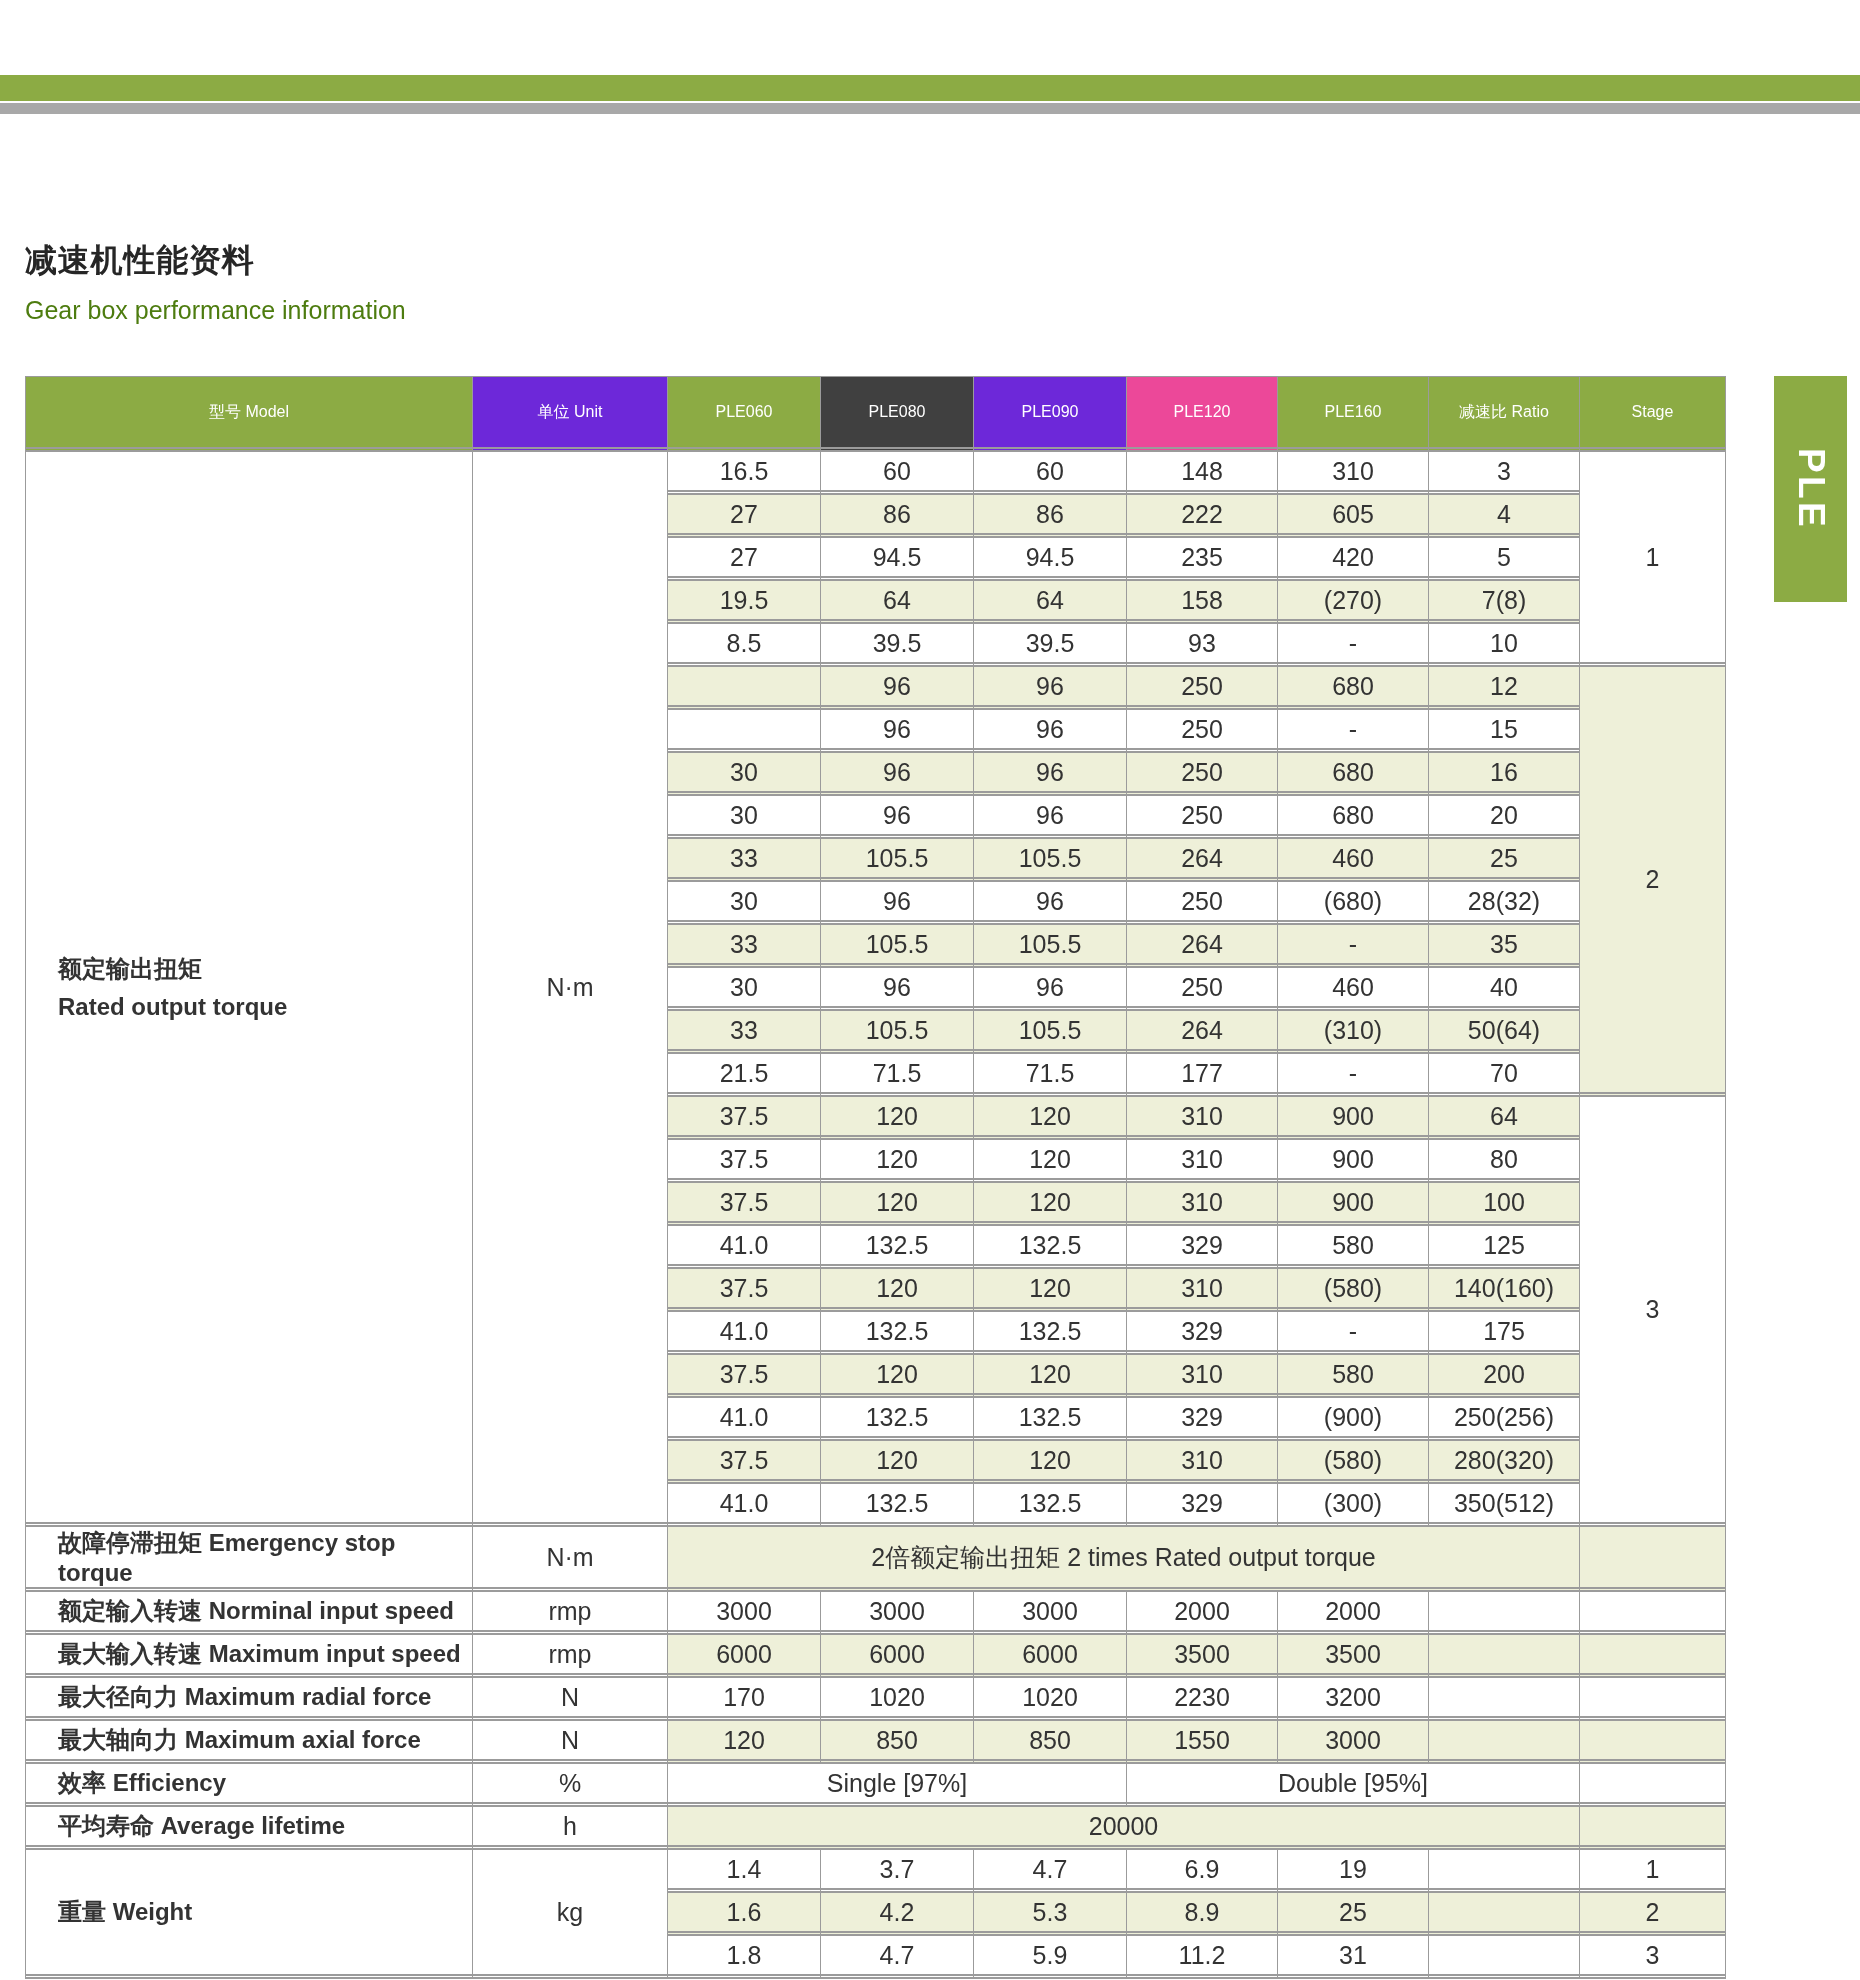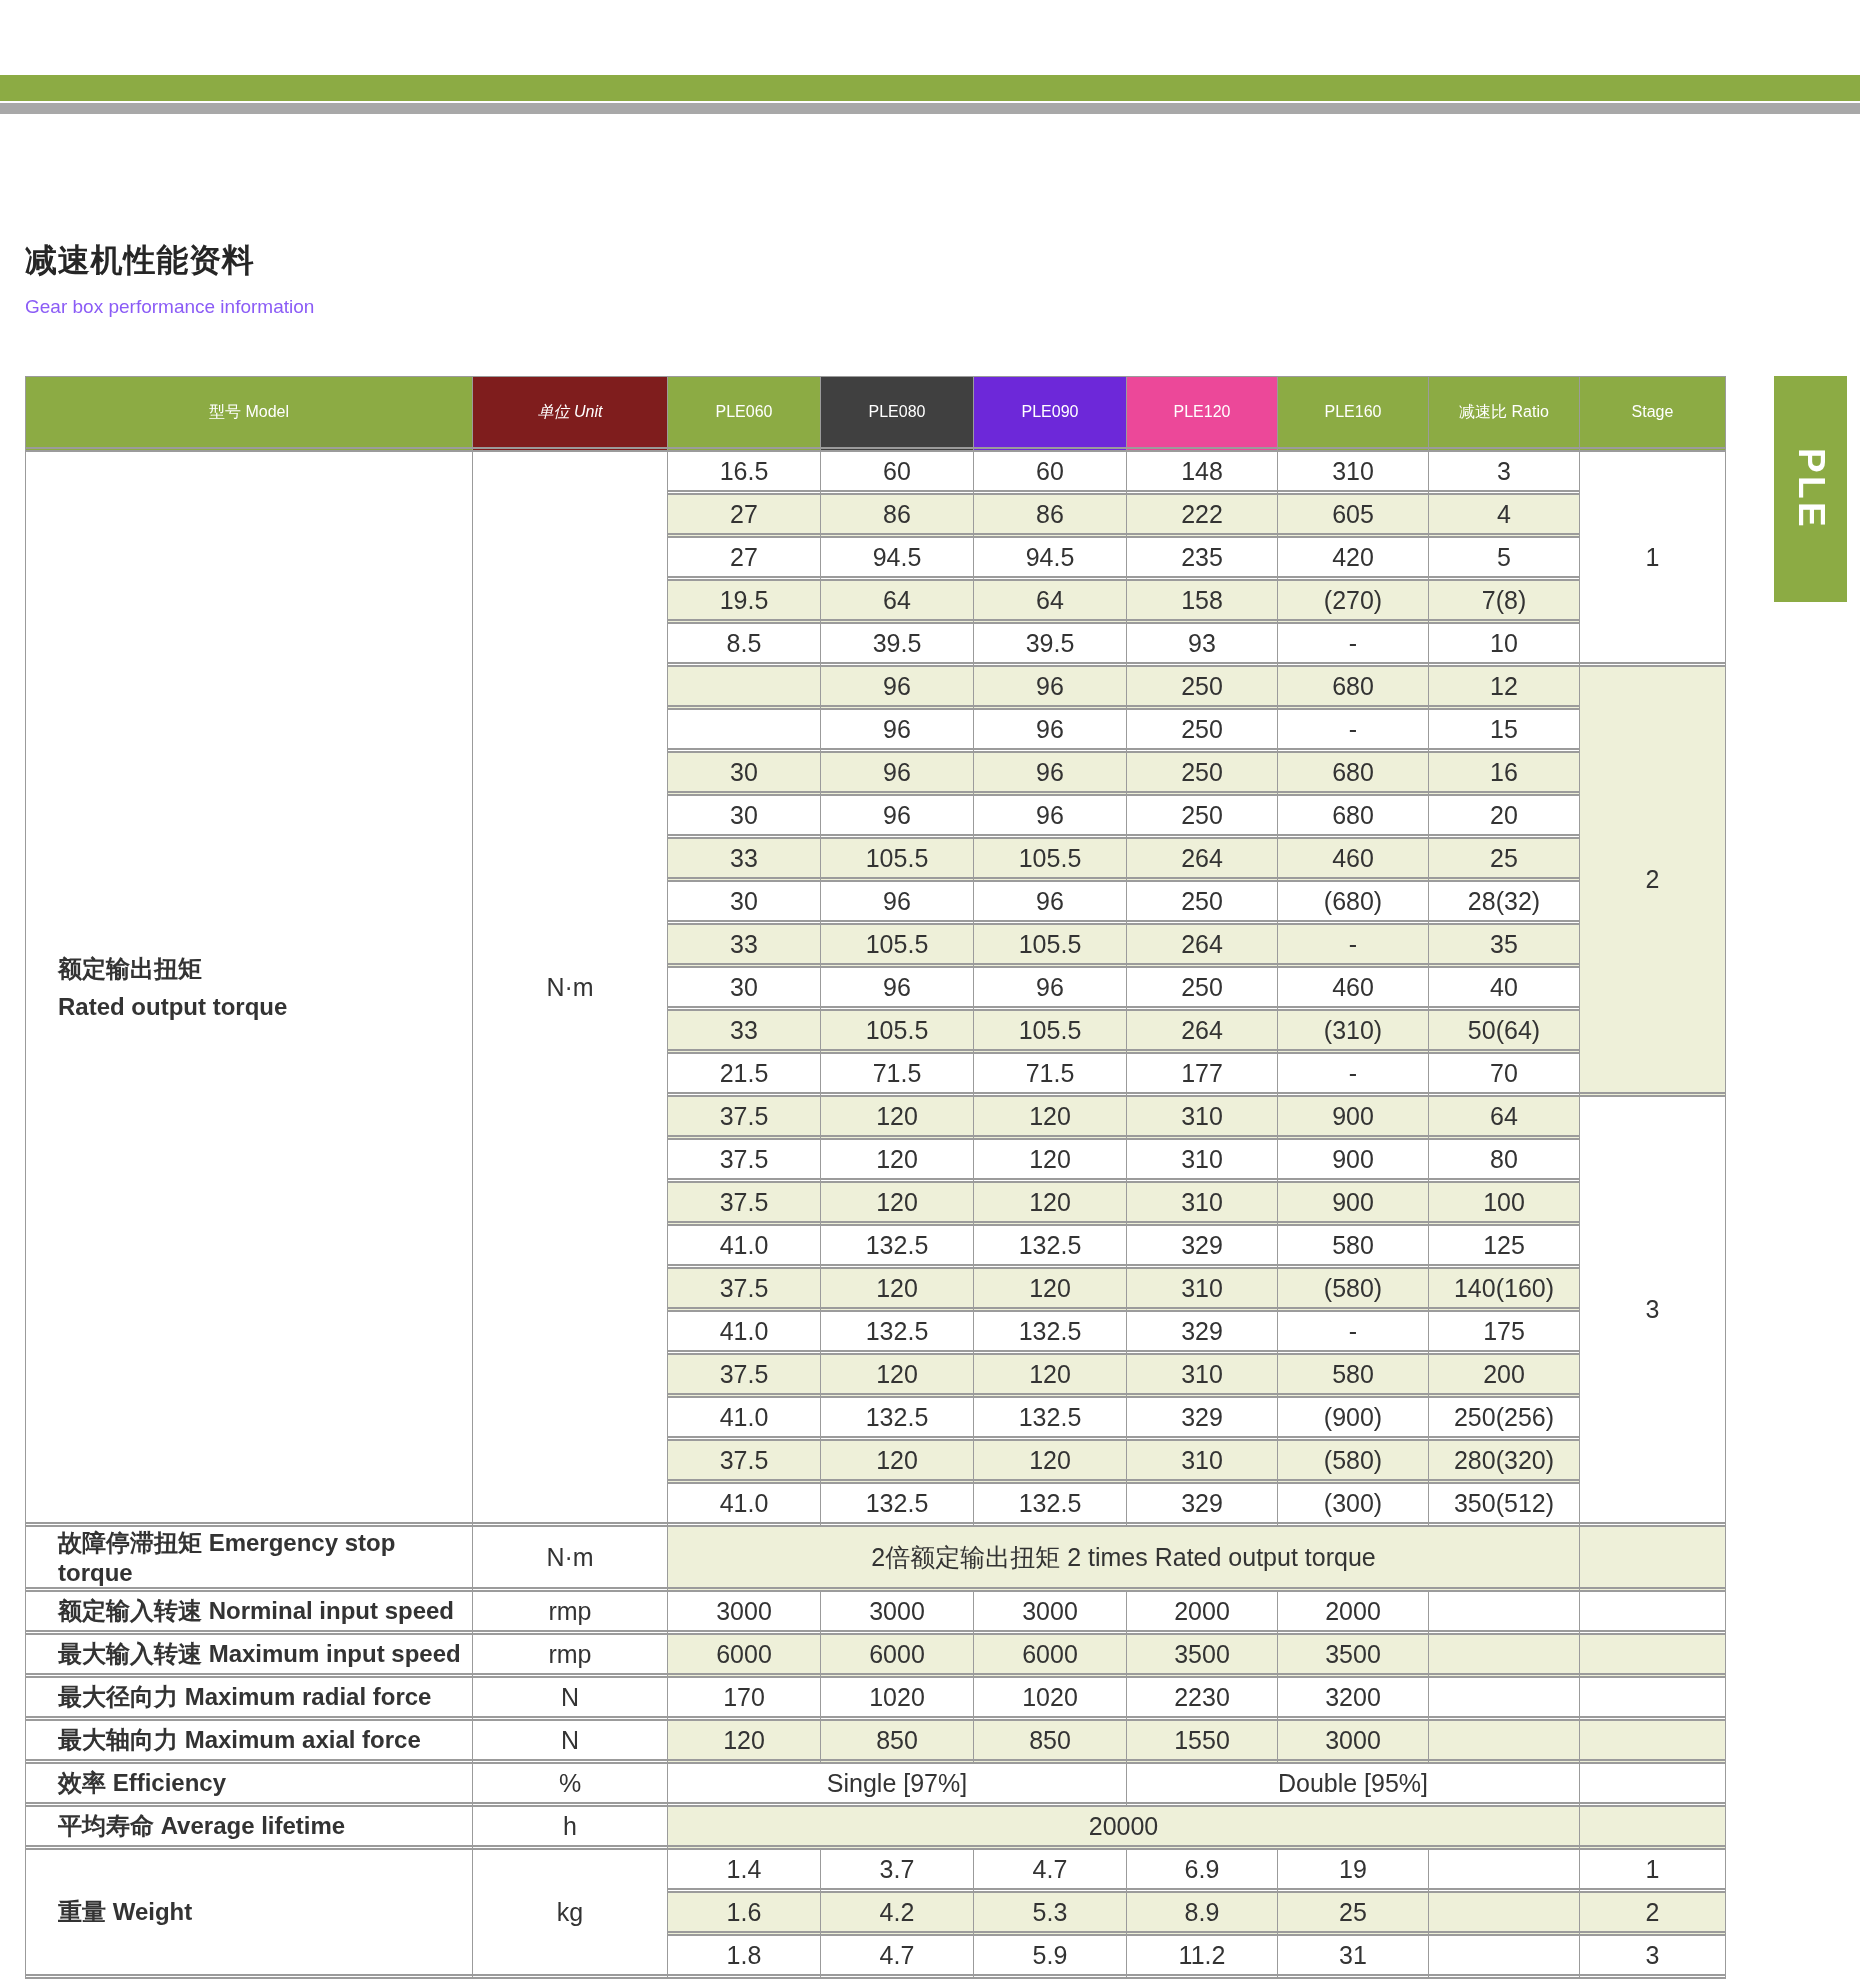--- a/index.html
+++ b/index.html
@@ -5,21 +5,21 @@
   html,body{margin:0;padding:0;background:#ffffff;}
   body{font-family:"Liberation Sans", sans-serif;}
   #page{position:relative;width:1861px;height:1980px;background:#ffffff;overflow:hidden;}
 
   
   #topbar-green{position:absolute;left:0;top:75px;width:1861px;height:26px;}
   #topbar-gray{position:absolute;left:0;top:103px;width:1861px;height:10.8px;}
 
   
   #title-cn{position:absolute;left:25px;top:239px;font-size:32px;font-weight:bold;color:#262626;letter-spacing:0.8px;}
-  #title-en{position:absolute;left:25px;top:296px;font-size:19px;color:#8b5cf6;}
+  #title-en{position:absolute;left:25px;top:296px;font-size:25px;color:#4d7c0f;}
 
   
   #side-tab{position:absolute;left:1774px;top:376px;width:73px;height:226px;display:flex;align-items:center;justify-content:center;}
   #side-tab span{display:block;transform:rotate(90deg);color:#ffffff;font-size:37px;font-weight:bold;letter-spacing:3.3px;}
 
   
   #tbl-wrap{position:absolute;left:25px;top:376px;}
   table{border-collapse:separate;border-spacing:0;table-layout:fixed;width:1700px;
         font-size:25px;color:#333333;border-left:0.8px solid #9b9b9b;}
   th,td{padding:0;text-align:center;vertical-align:middle;background:#ffffff;background-clip:padding-box;
@@ -55,21 +55,21 @@
           <col style="width:153px">
           <col style="width:153px">
         <col style="width:151px">
           <col style="width:151px">
           <col style="width:151px">
         <col style="width:146px">
       </colgroup>
       <thead>
           <tr>
             <th style="background: rgb(140, 171, 68);">型号 Model</th>
-            <th style="background: #7f1d1d; font-style: italic;">单位 Unit</th>
+            <th style="background: #6d28d9;">单位 Unit</th>
             <th style="background: rgb(140, 171, 68);">PLE060</th>
             <th style="background: #404040;">PLE080</th>
             <th style="background: #6d28d9;">PLE090</th>
             <th style="background: #ec4899;">PLE120</th>
             <th style="background: rgb(140, 171, 68);">PLE160</th>
             <th style="background: rgb(140, 171, 68);">减速比 Ratio</th>
             <th style="background: rgb(140, 171, 68);">Stage</th>
           </tr>
         </thead>
       <tbody>

